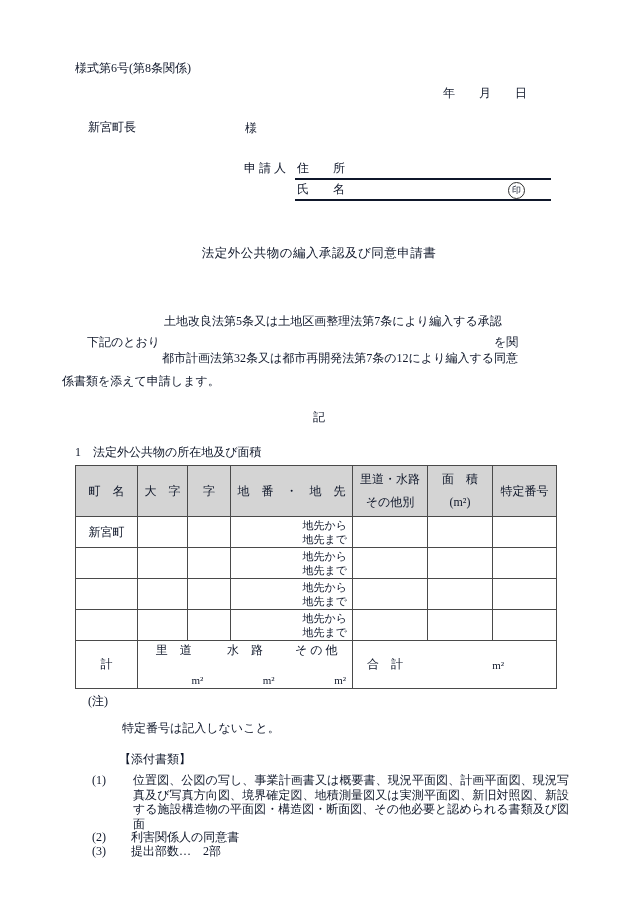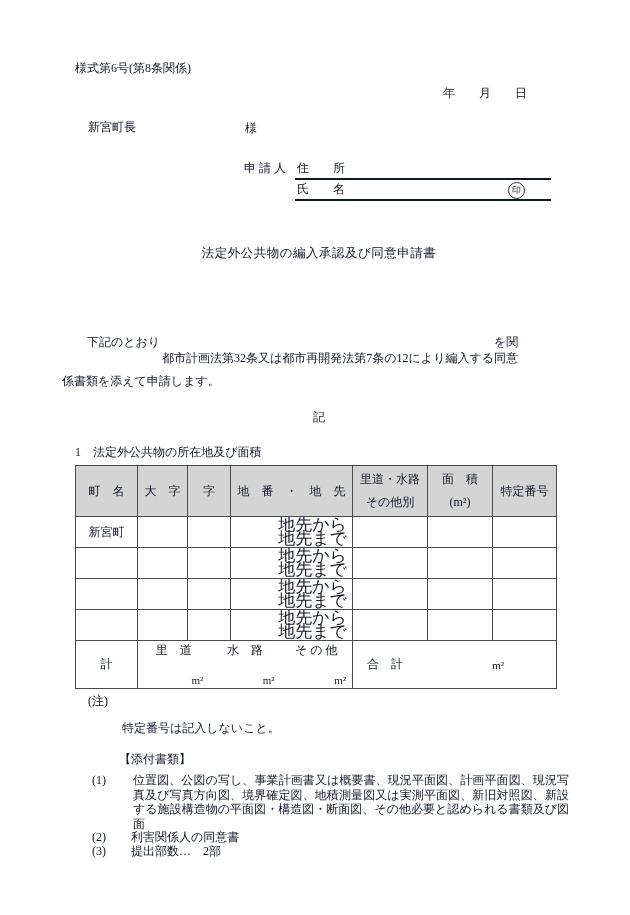--- a/index.html
+++ b/index.html
@@ -45,21 +45,21 @@
     background:#d4d4d4;
     font-weight:normal;text-align:center;vertical-align:middle;
   }
   .hrow{height:51px;}
   .hrow .hl{line-height:23px;}
   .brow{height:31px;}
   .brow td{vertical-align:middle;}
   td.town{text-align:center;}
   td.range{
     text-align:right;padding-right:5px;
-    font-size:17px;line-height:14px;
+    font-size:11px;line-height:14px;
   }
   .trow{height:47px;}
   td.kei{text-align:center;vertical-align:middle;}
   .subwrap{display:flex;height:47px;}
   .sub{
     flex:1;display:flex;flex-direction:column;
     justify-content:space-between;
     padding:1px 0 2px 0;
   }
   .sublabel{text-align:center;white-space:pre;}
@@ -87,20 +87,21 @@
   <div class="field-line" style="left:295px;top:159px">
     <span class="flabel">住　　所</span>
   </div>
   <div class="field-line" style="left:295px;top:180px">
     <span class="flabel">氏　　名</span>
     <span class="seal">印</span>
   </div>
 
   <div class="abs center title" style="top:246px">法定外公共物の編入承認及び同意申請書</div>
 
+  <div class="abs" style="left:164px;top:314px">土地改良法第5条又は土地区画整理法第7条により編入する承認</div>
   <div class="abs" style="left:87px;top:335px">下記のとおり</div>
   <div class="abs" style="left:494px;top:335px">を関</div>
   <div class="abs" style="left:162px;top:351px">都市計画法第32条又は都市再開発法第7条の12により編入する同意</div>
   <div class="abs" style="left:62px;top:374px">係書類を添えて申請します。</div>
 
   <div class="abs center" style="top:410px">記</div>
 
   <div class="abs" style="left:75px;top:445px">1　法定外公共物の所在地及び面積</div>
 
   <table class="loc-table">

